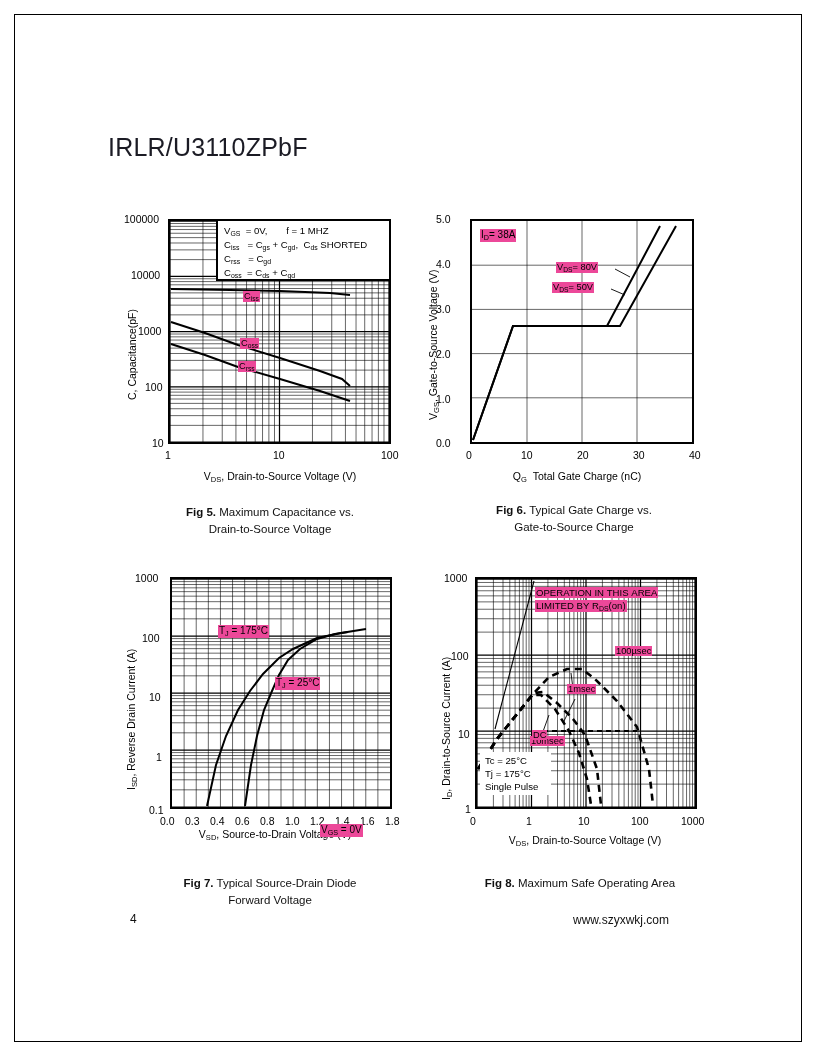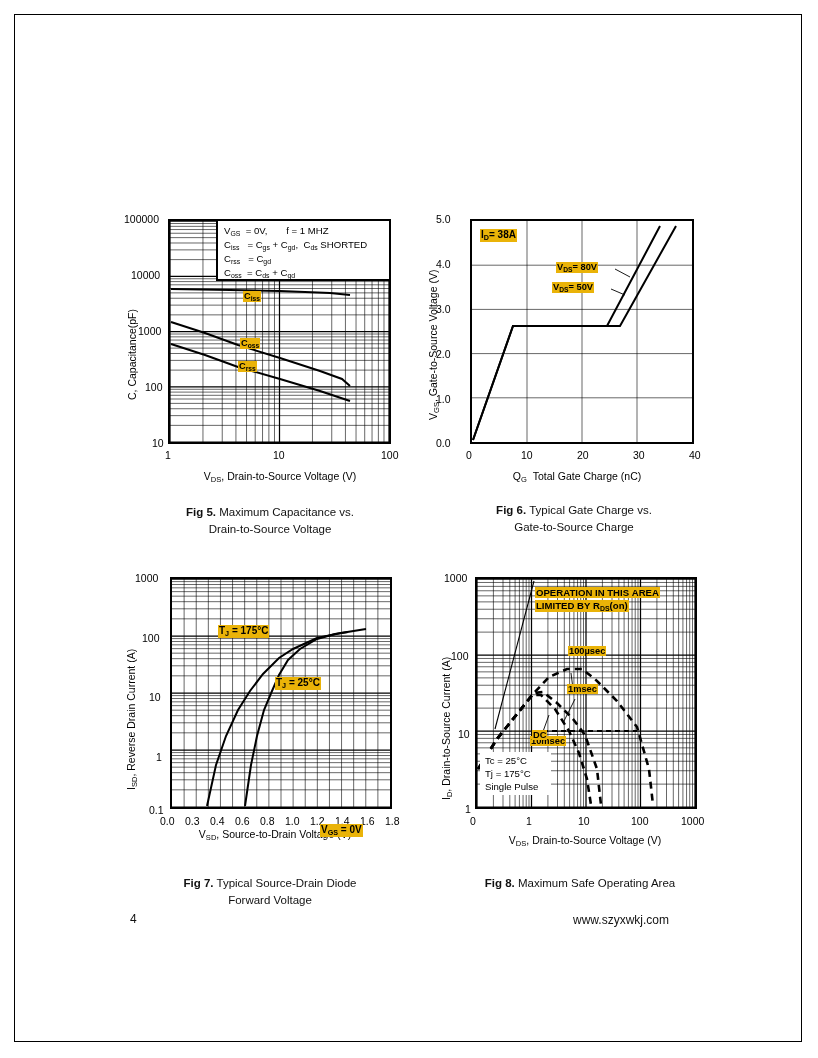--- a/index.html
+++ b/index.html
@@ -15,41 +15,42 @@
   .xlab{position:absolute;font-size:10.5px;white-space:nowrap;color:#000;text-align:center;}
   .tick{position:absolute;font-size:10.5px;color:#000;white-space:nowrap;}
   .caption{position:absolute;font-size:11.5px;color:#111;text-align:center;line-height:17px;width:320px;}
   .caption b{font-weight:bold;}
 
   sub{font-size:.72em;vertical-align:-.28em;}
 
   .legendbox{position:absolute;border:2px solid #000;background:#fff;box-sizing:border-box;z-index:6;}
   .legendbox .ln{position:absolute;font-size:9.6px;white-space:nowrap;color:#000;}
 
-  .annot{position:absolute;background:#eab308;font-size:9.3px;color:#000;white-space:nowrap;z-index:7;padding:0 1px;font-weight:bold;}
+  .annot{position:absolute;background:#ec4899;font-size:9.3px;color:#000;white-space:nowrap;z-index:7;padding:0 1px;}
   .annot.big{font-size:10px;}
   .condbox{position:absolute;background:#fff;z-index:7;font-size:9.6px;line-height:13px;padding:2px 4px 2px 5px;color:#000;}
 
   .footer-page{position:absolute;left:130px;top:912px;font-size:12px;color:#111;}
   .footer-site{position:absolute;left:573px;top:913px;font-size:12px;color:#111;}
 
   svg{display:block;}
   .grid-minor{stroke:#000;stroke-width:.6;}
   .grid-major{stroke:#000;stroke-width:1.25;}
   .curve{fill:none;stroke:#000;stroke-width:2;}
   .curve-thin{fill:none;stroke:#000;stroke-width:1.1;}
   .curve-dash{fill:none;stroke:#000;stroke-width:2.6;stroke-dasharray:7 5;stroke-linecap:butt;}
   .leader{stroke:#000;stroke-width:.9;fill:none;}
 </style>
 </head>
 <body>
 
 <div class="page">
   <div class="sheet"></div>
 
+  <div class="title">IRLR/U3110ZPbF</div>
 
   <div class="fig">
     <div class="ylab" style="left:126px;top:400px;">C,&nbsp;Capacitance(pF)</div>
 
     <div class="tick" style="left:124px;top:213px;">100000</div>
     <div class="tick" style="left:131px;top:269px;">10000</div>
     <div class="tick" style="left:138px;top:325px;">1000</div>
     <div class="tick" style="left:145px;top:381px;">100</div>
     <div class="tick" style="left:152px;top:437px;">10</div>
 
@@ -384,21 +385,21 @@
         <path class="curve-dash" d="M1,190 L20,160 L57,114 L66,113 L80,124 L96,140 L108,156 L120,190 L124,226"></path>
 
         <path class="curve-dash" d="M1,190 L20,160 L55,116 L64,116 L78,130 L92,152 L102,174 L110,200 L114,226"></path>
 
         <path class="curve-dash" style="stroke-width:1.8;stroke-dasharray:5 4;" d="M57,152 L160,152"></path>
       </svg>
     </div>
 
     <div class="annot" style="left:535px;top:587px;font-size:9.6px;">OPERATION&nbsp;IN&nbsp;THIS&nbsp;AREA</div>
     <div class="annot" style="left:535px;top:600px;font-size:9.6px;">LIMITED&nbsp;BY&nbsp;R<sub>DS</sub>(on)</div>
-    <div class="annot" style="left:568px;top:646px;">100µsec</div>
+    <div class="annot" style="left:615px;top:646px;">100µsec</div>
     <div class="annot" style="left:567px;top:684px;text-align:right;">1msec</div>
     <div class="annot" style="left:530px;top:736px;">10msec</div>
     <div class="annot" style="left:532px;top:730px;">DC</div>
 
     <svg style="position:absolute;left:475px;top:577px;" width="222" height="232">
       <path class="leader" d="M98,112 L96,96"></path>
       <path class="leader" d="M88,146 L100,122"></path>
       <path class="leader" d="M74,138 L66,160"></path>
     </svg>
 

